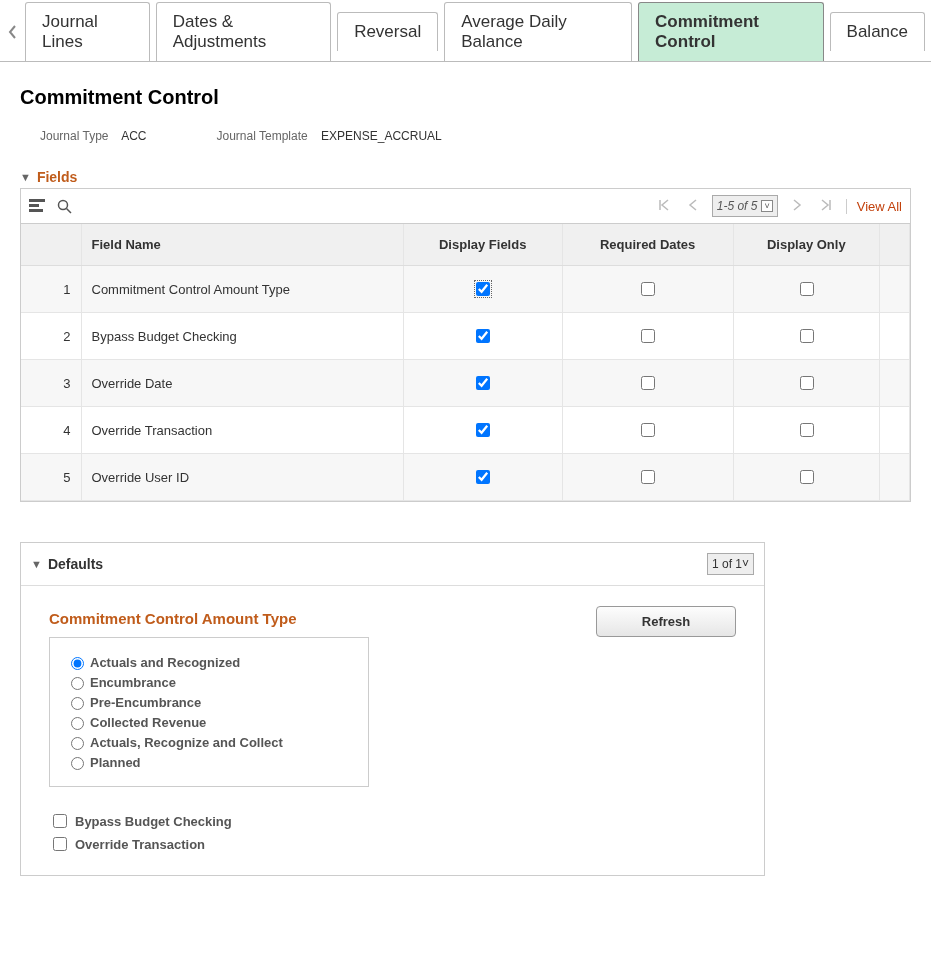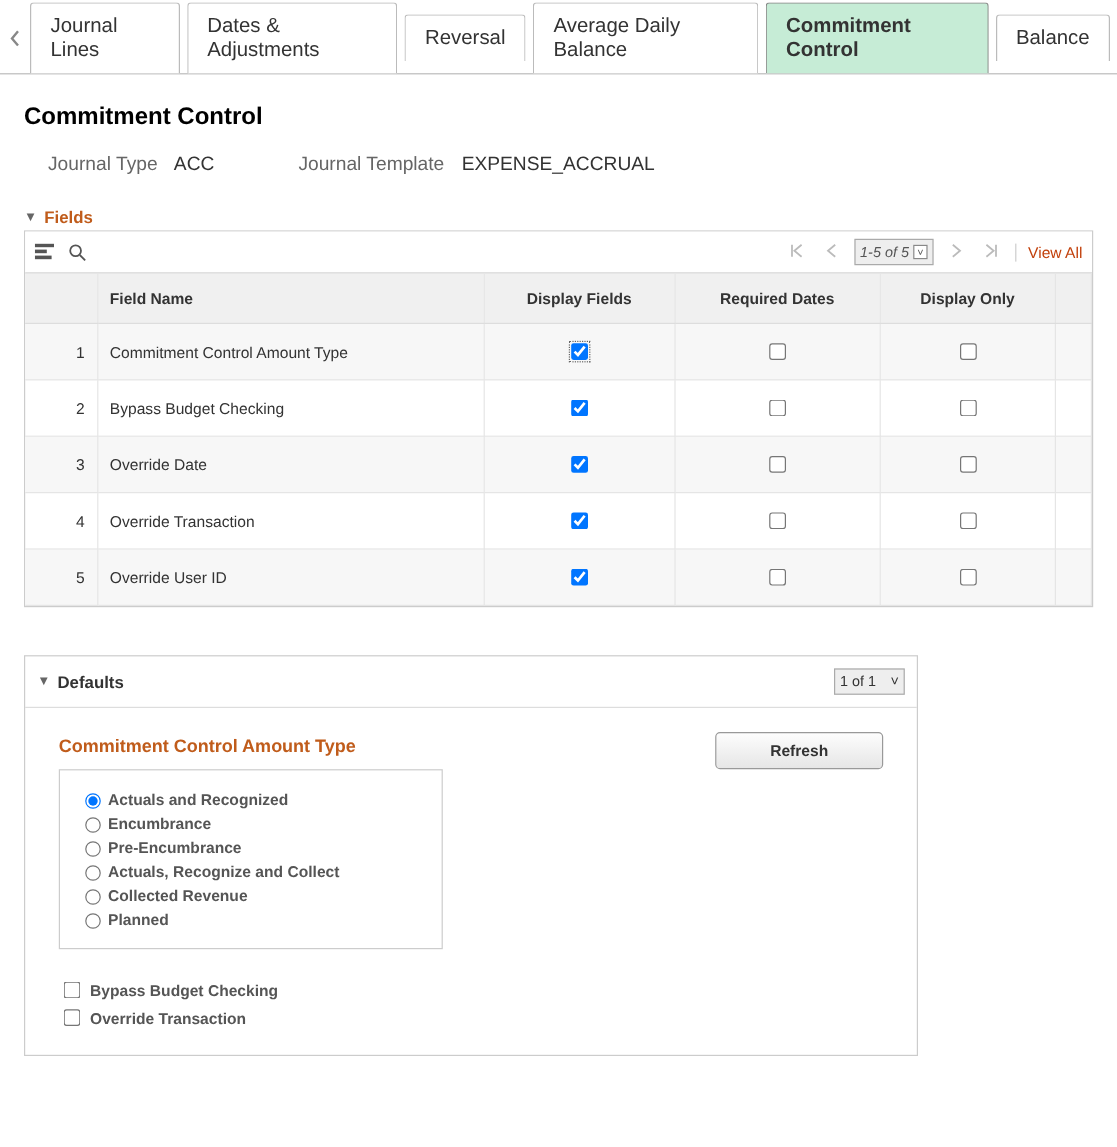--- a/index.html
+++ b/index.html
@@ -49,21 +49,21 @@
     font-size: 20px;
     font-weight: bold;
     margin: 6px 0 20px 0;
     color: #000;
   }
   .header-fields {
     display: flex;
     gap: 70px;
     margin-left: 20px;
     margin-bottom: 26px;
-    font-size: 16px;
+    font-size: 12px;
   }
   .hf-label { color: #666; margin-right: 10px; }
   .hf-value { color: #333; }
   .section-header {
     display: flex;
     align-items: center;
     font-size: 14px;
     font-weight: bold;
     color: #c05c1b;
     cursor: pointer;
@@ -158,21 +158,21 @@
     color: #333;
     margin-left: 6px;
   }
   .defaults-header .tri { color:#666; font-size:11px; }
   .defaults-pager {
     margin-left: auto;
     border: 1px solid #aaa;
     background: #eee;
     padding: 3px 4px;
     font-size: 12px;
-    display:flex; align-items:center; gap:12px;
+    display:flex; align-items:center; gap:0;
   }
   .defaults-body {
     padding: 24px 28px 18px 28px;
     position: relative;
   }
   .amount-type-title {
     font-weight: bold;
     color: #c05c1b;
     font-size: 15px;
     margin-bottom: 10px;
@@ -377,25 +377,25 @@
           <div class="radio-row">
             <input type="radio" name="amttype" style="">
             <span>Encumbrance</span>
           </div>
           <div class="radio-row">
             <input type="radio" name="amttype" style="">
             <span>Pre-Encumbrance</span>
           </div>
           <div class="radio-row">
             <input type="radio" name="amttype" style="">
+            <span>Collected Revenue</span>
+          </div>
+          <div class="radio-row">
+            <input type="radio" name="amttype" style="">
             <span>Actuals, Recognize and Collect</span>
-          </div>
-          <div class="radio-row">
-            <input type="radio" name="amttype" style="">
-            <span>Collected Revenue</span>
           </div>
           <div class="radio-row">
             <input type="radio" name="amttype" style="">
             <span>Planned</span>
           </div>
         </div>
       <div class="bottom-checks" id="bottom-checks">
           <div class="cb-row">
             <input type="checkbox" style="">
             <span>Bypass Budget Checking</span>

